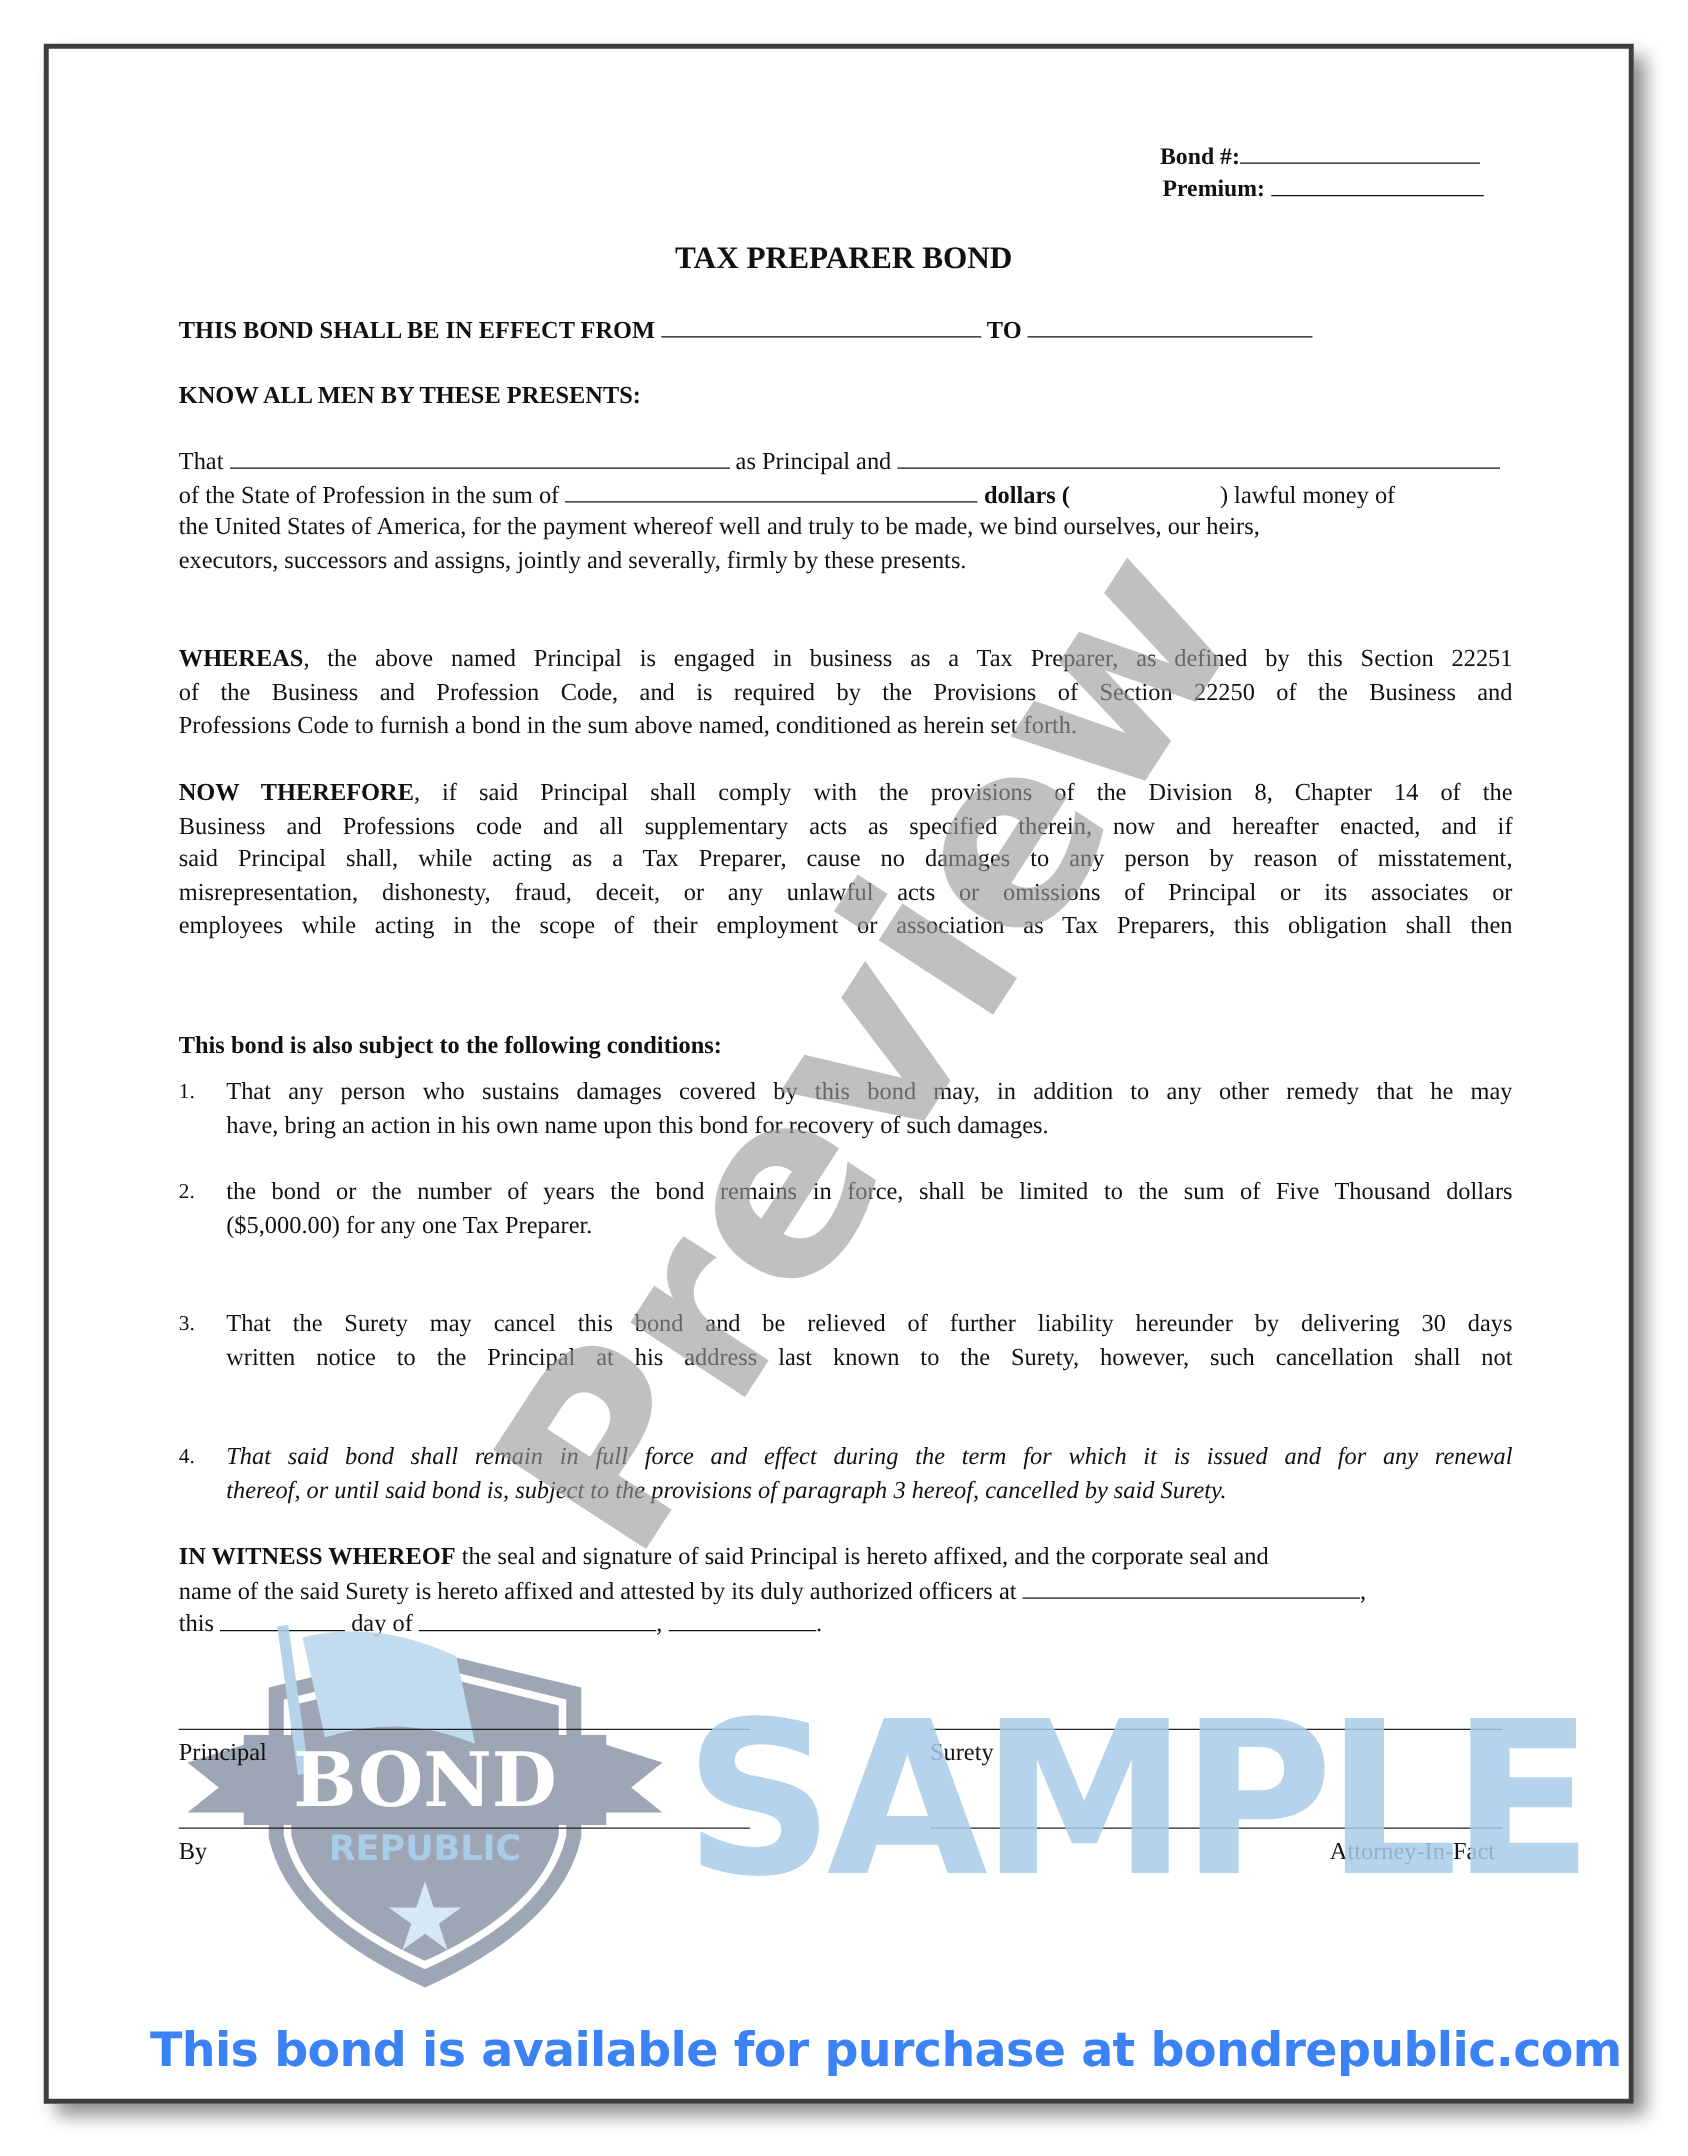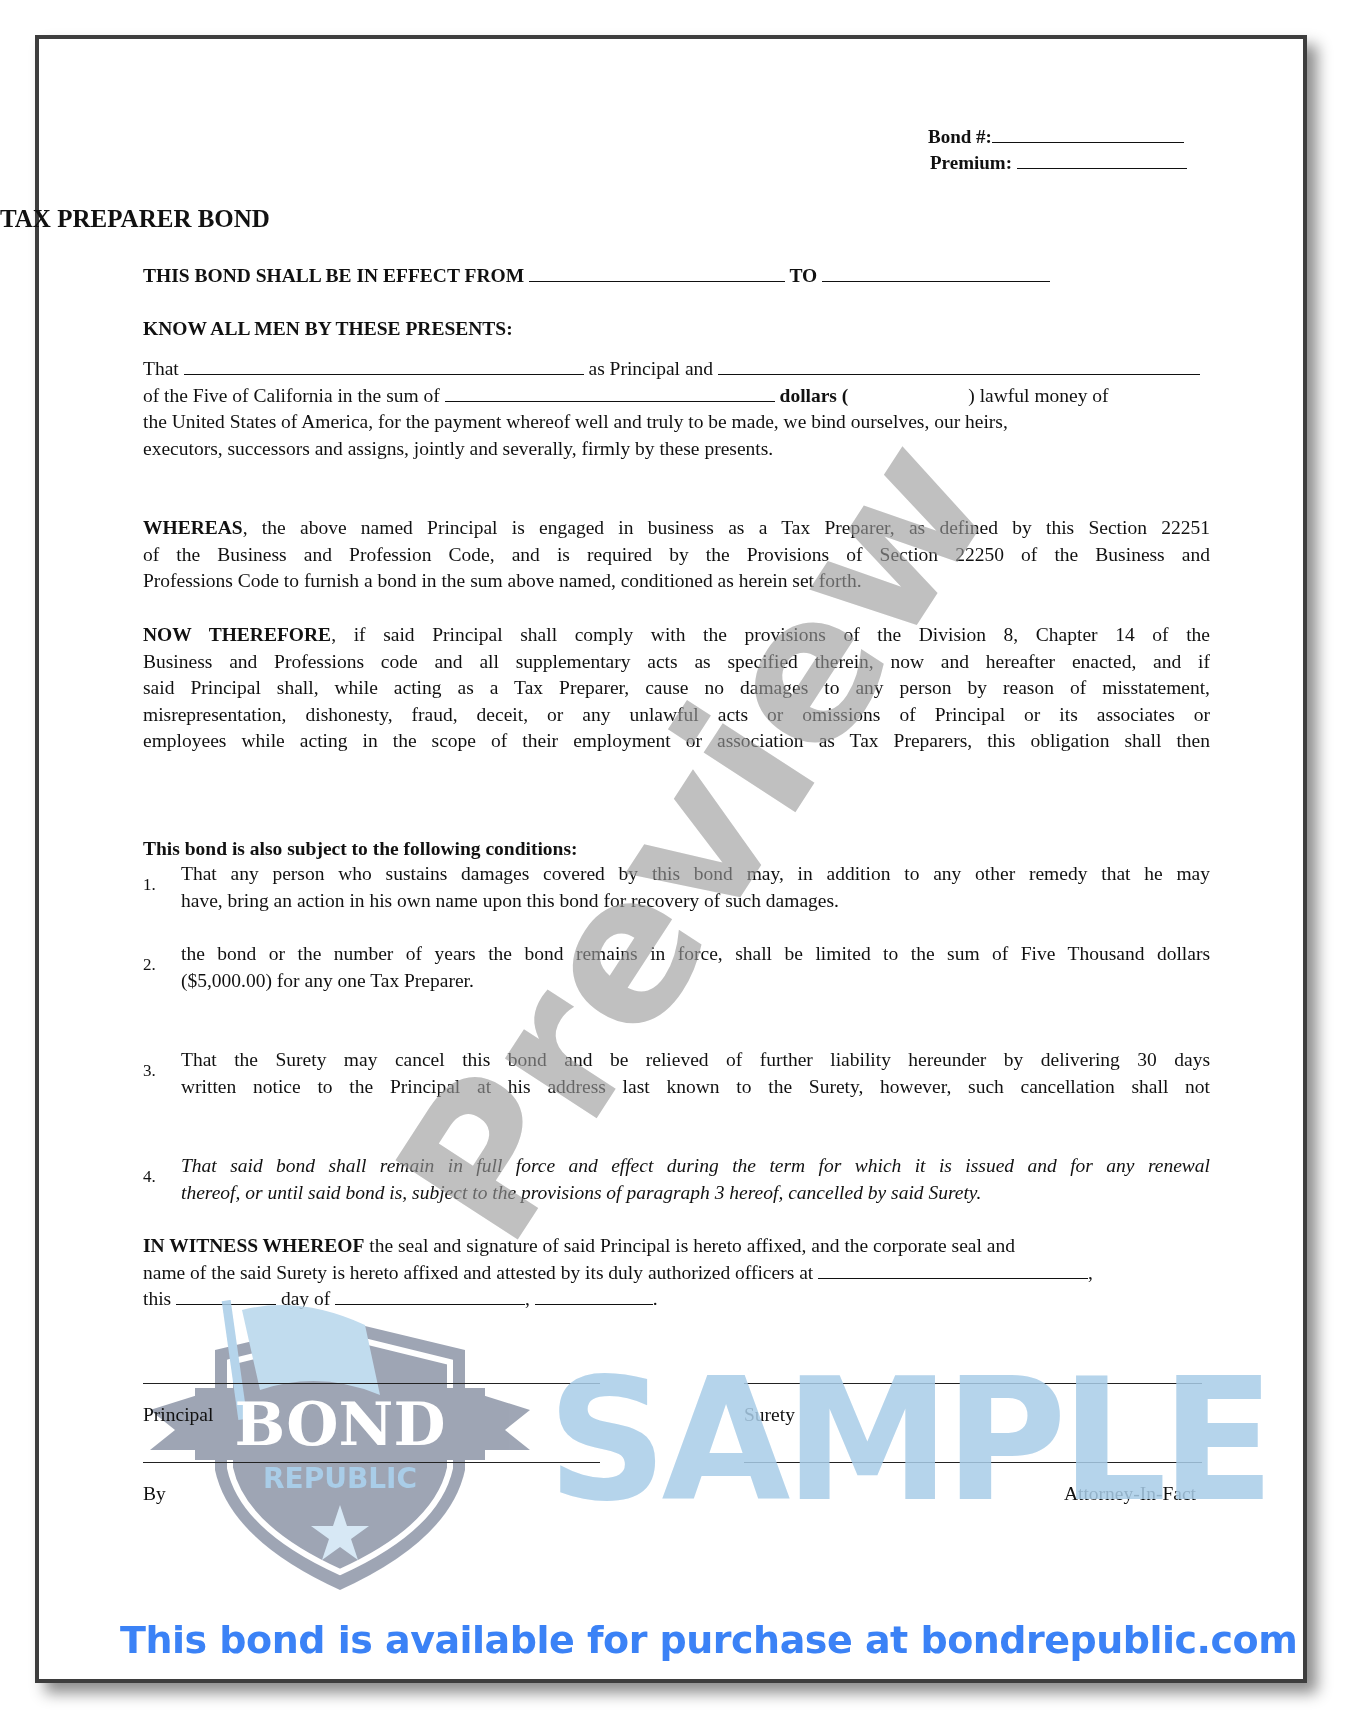--- a/index.html
+++ b/index.html
@@ -3,21 +3,21 @@
 <meta charset="utf-8">
 <style>
   html, body { margin:0; padding:0; background:#ffffff; }
   body { width:1350px; height:1725px; position:relative; overflow:hidden; font-family:"Liberation Serif", serif; color:#111; }
   .page {
     position:absolute; left:35px; top:35px; width:1272px; height:1648px;
     border:4px solid #3d3d3d; background:#fff;
     box-shadow: 10px 10px 14px rgba(0,0,0,0.45);
     box-sizing:border-box;
   }
-  .abs { position:absolute;margin-top:12px; }
+  .abs { position:absolute; }
   .txt { font-size:19.5px; line-height:26.5px; white-space:nowrap; }
   .b { font-weight:bold; }
   .line { display:inline-block; border-bottom:1.5px solid #111; height:18px; vertical-align:baseline; }
   .para { position:absolute; left:143px; width:1067px; font-size:19.5px; line-height:26.5px; }
   .para .row { display:block; height:26.5px; white-space:nowrap; overflow:visible; }
   .para .row.j { text-align:justify; text-align-last:justify; white-space:normal; }
   .li-num { position:absolute; left:143px; font-size:17px; }
   .li-body { position:absolute; left:181px; width:1029px; font-size:19.5px; line-height:26.5px; }
   .li-body .row { display:block; height:26.5px; white-space:nowrap; }
   .li-body .row.j { text-align:justify; text-align-last:justify; white-space:normal; }
@@ -42,40 +42,40 @@
 
 <div class="page"></div>
 
 <div class="abs txt b" style="left:928px; top:112px; font-size:19px;">
   <span>Bond #:</span><span class="line" style="width:192px;"></span>
 </div>
 <div class="abs txt b" style="left:930px; top:138px; font-size:19px;">
   <span>Premium:</span> <span class="line" style="width:170px;"></span>
 </div>
 
-<div class="abs b" style="left:0; width:1350px; top:193px; font-size:25px;">TAX PREPARER BOND</div>
+<div class="abs b" style="left:0; width:1350px; top:193px; text-align:center; font-size:25px;">TAX PREPARER BOND</div>
 
 <div class="abs txt b" style="left:143px; top:251px; font-size:19.5px;">
   <span>THIS BOND SHALL BE IN EFFECT FROM</span>
   <span class="line" style="width:256px;"></span>
   <span>TO</span>
   <span class="line" style="width:228px;"></span>
 </div>
 
 <div class="abs txt b" style="left:143px; top:304px;">KNOW ALL MEN BY THESE PRESENTS:</div>
 
 <div class="para" style="top:356px;">
   <span class="row">
     <span>That</span>
     <span class="line" style="width:400px;"></span>
     <span>as Principal and</span>
     <span class="line" style="width:482px;"></span>
   </span>
   <span class="row">
-    <span>of the Five of California in the sum of</span>
+    <span>of the State of Profession in the sum of</span>
     <span class="line" style="width:330px;"></span>
     <span class="b">dollars (</span><span style="display:inline-block; width:120px;"></span><span>) lawful money of</span>
   </span>
   <span class="row">the United States of America, for the payment whereof well and truly to be made, we bind ourselves, our heirs,</span>
   <span class="row">executors, successors and assigns, jointly and severally, firmly by these presents.</span>
 </div>
 
 <div class="para" style="top:515px;">
   <span class="row j"><span class="b">WHEREAS</span><span>, the above named Principal is engaged in business as a Tax Preparer, as defined by this Section 22251</span></span>
   <span class="row j">of the Business and Profession Code, and is required by the Provisions of Section 22250 of the Business and</span>

